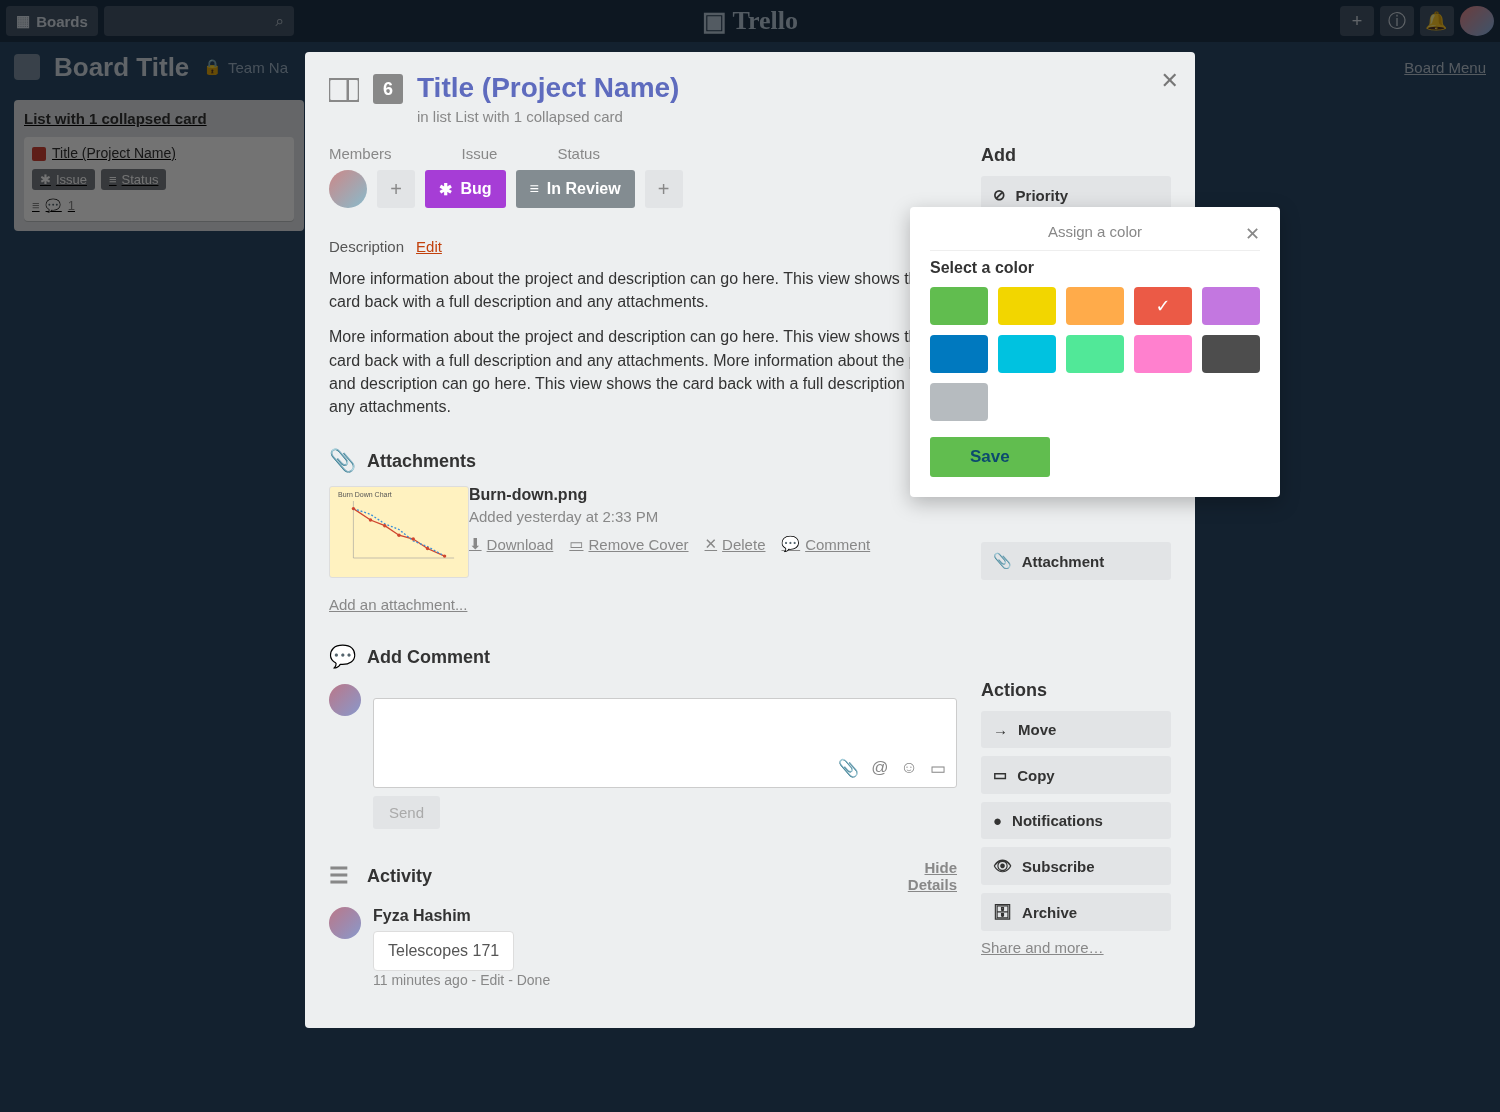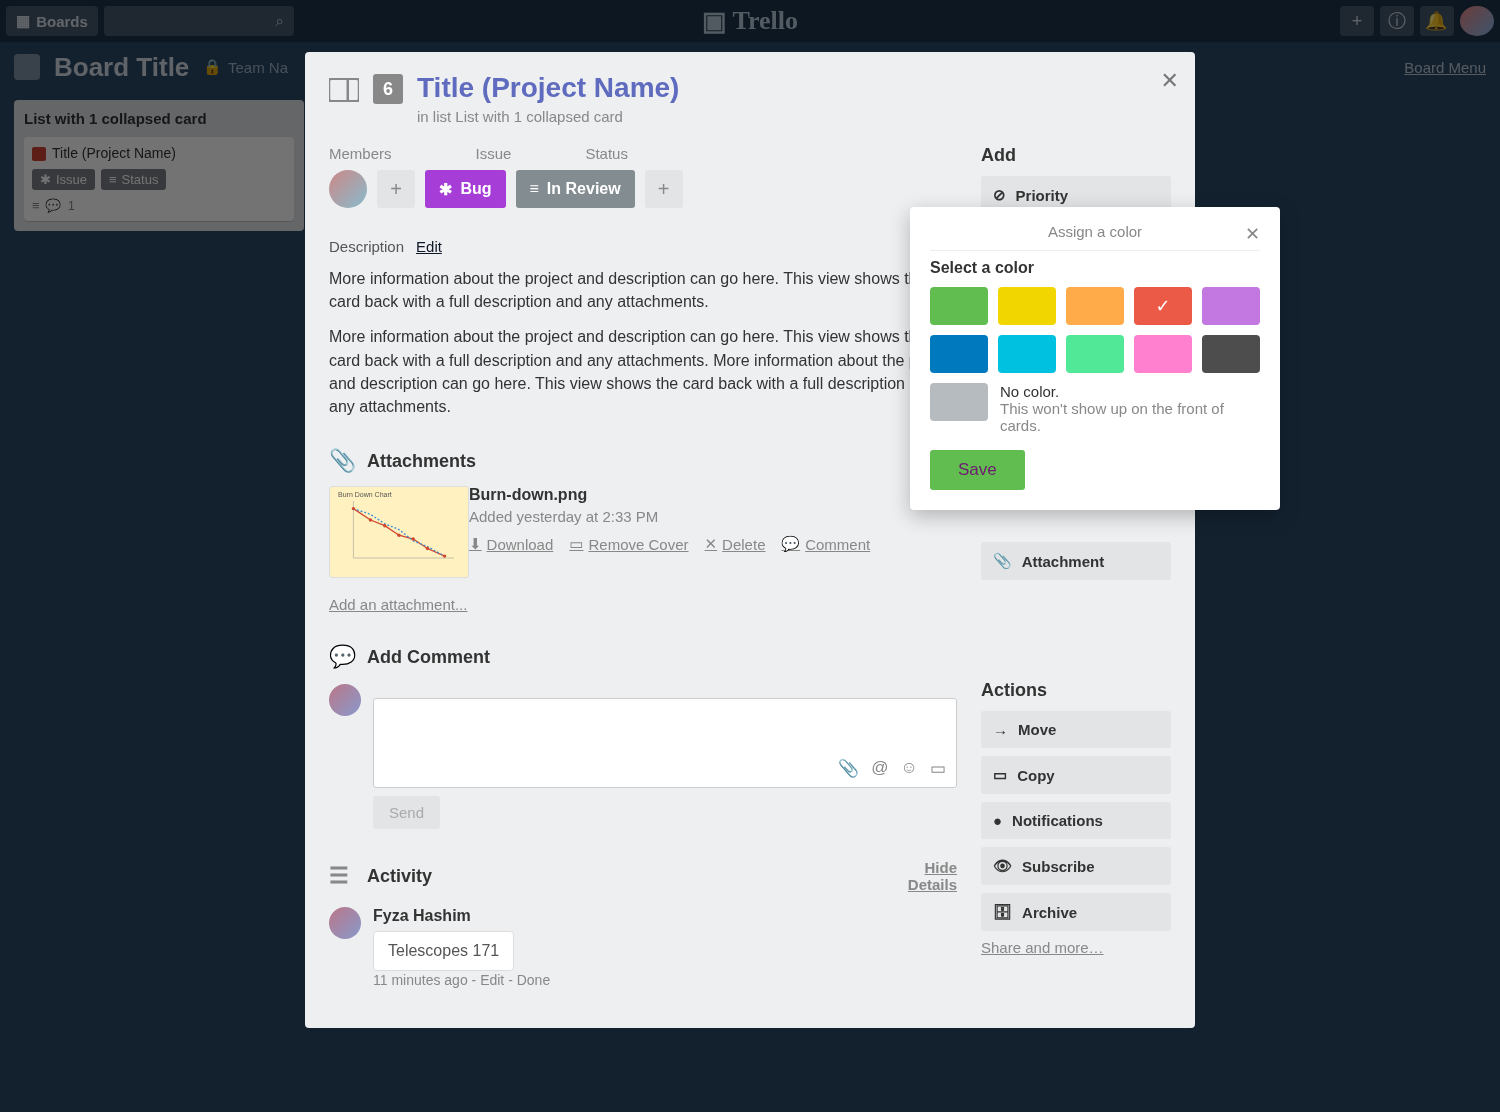--- a/index.html
+++ b/index.html
@@ -16,21 +16,21 @@
 .avatar-tr { border-radius: 50%; background: linear-gradient(135deg,#e88,#8be); }
 
 
 .board-header { height: 50px; display: flex; align-items: center; padding: 1px 14px; color: #cbd8e5; gap: 14px; }
 .board-color { width: 26px; height: 26px; background: rgba(255,255,255,0.4); border-radius: 4px; }
 .board-title { font-size: 26px; font-weight: 700; color: #d4dde6; }
 .team-name { font-size: 15px; color: #9fb4c8; display: flex; align-items: center; gap: 6px; }
 .board-menu-link { margin-left: auto; text-decoration: underline; color: #bcc9d6; font-size: 15px; }
 
 
-.bg-list { position: absolute; left: 14px; top: 100px; width: 290px; background: #dfe3e6; border-radius: 4px; padding: 10px; }
+.bg-list { position: absolute; left: 14px; top: 100px; width: 290px; background: #dfe3e6; border-radius: 4px; padding: 10px; text-decoration: underline; }
 .bg-list-title { font-size: 15px; font-weight: 600; color: #333; margin-bottom: 10px; }
 .bg-card { background: #fff; border-radius: 4px; padding: 8px; font-size: 14px; color: #333; box-shadow: 0 1px rgba(0,0,0,0.15); }
 .bg-card .red-sq { width: 14px; height: 14px; background: #d04437; display: inline-block; border-radius: 2px; margin-right: 6px; vertical-align: middle; }
 .bg-badges { margin-top: 8px; display: flex; gap: 6px; }
 .bg-badge { background: #7a7f85; color: #fff; border-radius: 3px; padding: 3px 8px; font-size: 13px; display: flex; align-items: center; gap: 5px; }
 .bg-bot { margin-top: 8px; color: #888; font-size: 13px; display: flex; align-items: center; gap: 6px; }
 
 
 .overlay { position: absolute; inset: 0; background: rgba(0,0,0,0.55); }
 .card-modal { position: absolute; left: 50%; transform: translateX(-50%); top: 52px; width: 890px; background: #edeff0; border-radius: 4px; padding: 20px 24px 40px 24px; }
@@ -39,31 +39,31 @@
 .card-header { display: flex; align-items: flex-start; gap: 14px; }
 .card-icon { width: 30px; height: 24px; color: #888; margin-top: 6px; }
 .card-num { background: #888; color: #fff; width: 30px; height: 30px; border-radius: 3px; display: flex; align-items: center; justify-content: center; font-size: 18px; font-weight: 600; margin-top: 2px; }
 .card-title { color: #5e6bbe; font-size: 28px; font-weight: 600; }
 .card-sub { color: #888; font-size: 15px; margin-top: 4px; }
 
 .main-cols { display: flex; gap: 24px; margin-top: 20px; }
 .col-left { flex: 1; }
 .col-right { width: 190px; }
 
-.mib-labels { display: flex; gap: 64px; margin-bottom: 8px; color: #888; font-size: 15px; }
+.mib-labels { display: flex; gap: 50px; margin-bottom: 8px; color: #888; font-size: 15px; }
 .mib-row { display: flex; gap: 10px; align-items: center; }
 .member-av { width: 38px; height: 38px; border-radius: 50%; background: linear-gradient(135deg,#c88,#8bc); }
 .add-square { width: 38px; height: 38px; background: #e2e4e6; border-radius: 3px; display: flex; align-items: center; justify-content: center; color: #888; font-size: 20px; cursor: pointer; }
 .tag { height: 38px; padding: 0 14px; border-radius: 3px; display: flex; align-items: center; gap: 8px; color: #fff; font-size: 16px; font-weight: 600; }
 .tag.bug { background: #a63dd6; }
 .tag.status { background: #838c91; }
 
 .sect { margin-top: 30px; }
 .sect-head { display: flex; align-items: center; gap: 12px; color: #555; font-size: 15px; }
-.sect-head .link { text-decoration: underline; color: #0f172a; cursor: pointer; }
+.sect-head .link { text-decoration: underline; color: #c2410c; cursor: pointer; }
 .desc-text { color: #333; font-size: 16px; line-height: 1.45; margin-top: 12px; }
 
 .section-label { font-size: 18px; font-weight: 700; color: #333; display: flex; align-items: center; gap: 12px; }
 .section-icon { width: 26px; color: #888; font-size: 22px; }
 
 .attach-row { display: flex; margin-top: 12px; }
 .attach-thumb { width: 140px; height: 92px; background: #fff2c0; border: 1px solid #ddd; border-radius: 3px; position: relative; overflow: hidden; }
 .attach-info { flex: 1; }
 .attach-name { font-weight: 700; color: #333; font-size: 16px; }
 .attach-meta { color: #888; font-size: 15px; margin-top: 4px; }
@@ -95,21 +95,21 @@
 .color-popover { position: absolute; left: 605px; top: 155px; width: 370px; background: #fff; border-radius: 4px; box-shadow: 0 6px 20px rgba(0,0,0,0.25); padding: 16px 20px 20px 20px; z-index: 100; }
 .pop-title { text-align: center; color: #888; font-size: 15px; padding-bottom: 10px; border-bottom: 1px solid #eee; position: relative; }
 .pop-close { position: absolute; right: 0; top: 0; color: #888; font-size: 18px; cursor: pointer; }
 .pop-sub { font-weight: 700; color: #333; font-size: 16px; margin-top: 8px; }
 .color-grid { display: grid; grid-template-columns: repeat(5, 1fr); gap: 10px; margin-top: 10px; }
 .color-sw { height: 38px; border-radius: 4px; cursor: pointer; display: flex; align-items: center; justify-content: center; color: #fff; font-size: 18px; }
 .nocolor-row { display: flex; gap: 12px; margin-top: 10px; }
 .nocolor-sw { width: 58px; height: 38px; background: #b6bbbf; border-radius: 4px; cursor: pointer; }
 .nocolor-txt { flex: 1; font-size: 15px; color: #333; }
 .nocolor-txt .sub { color: #888; }
-.save-btn { margin-top: 16px; background: #61bd4f; color: #701a75; border: none; padding: 10px 28px; border-radius: 3px; font-size: 17px; font-weight: 400; cursor: pointer; }
+.save-btn { margin-top: 16px; background: #61bd4f; color: #0c4a6e; border: none; padding: 10px 40px; border-radius: 3px; font-size: 17px; font-weight: 700; cursor: pointer; }
 
 .burn-chart { position: absolute; left: 12px; top: 14px; right: 12px; bottom: 12px; }
 </style>
 </head>
 <body>
 
 <div class="top-header">
   <div class="boards-btn">
     <span>▦</span>
     <span>Boards</span>
@@ -352,20 +352,16 @@
         <div class="color-sw" style="background: rgb(235, 90, 70);">✓</div>
         <div class="color-sw" style="background: rgb(195, 119, 224);"></div>
         <div class="color-sw" style="background: rgb(0, 121, 191);"></div>
         <div class="color-sw" style="background: rgb(0, 194, 224);"></div>
         <div class="color-sw" style="background: rgb(81, 232, 152);"></div>
         <div class="color-sw" style="background: rgb(255, 128, 206);"></div>
         <div class="color-sw" style="background: rgb(77, 77, 77);"></div>
       </div>
     <div class="nocolor-row">
       <div class="nocolor-sw"></div>
-      <div class="nocolor-txt">
-        <div>No color.</div>
-        <div class="sub">This won't show up on the front of cards.</div>
-      </div>
     </div>
     <button class="save-btn">Save</button>
   </div>
 </div>
 
 </body></html>

